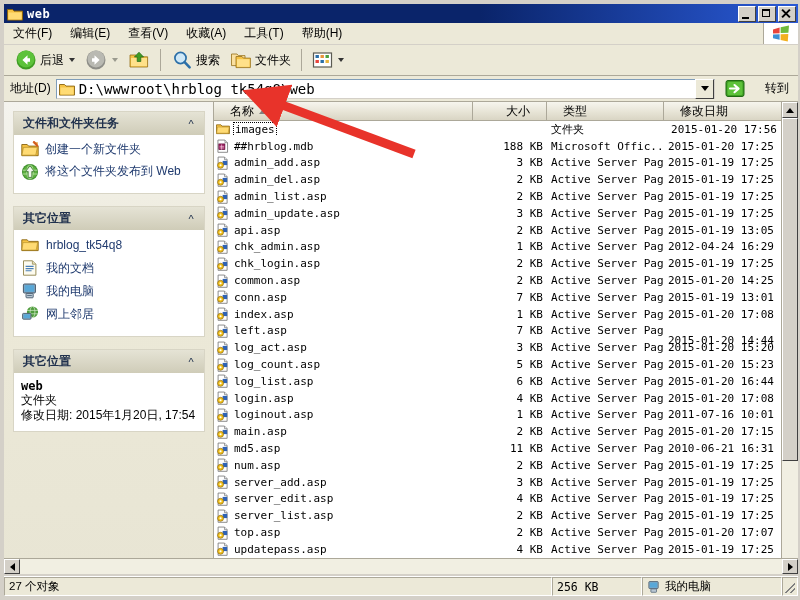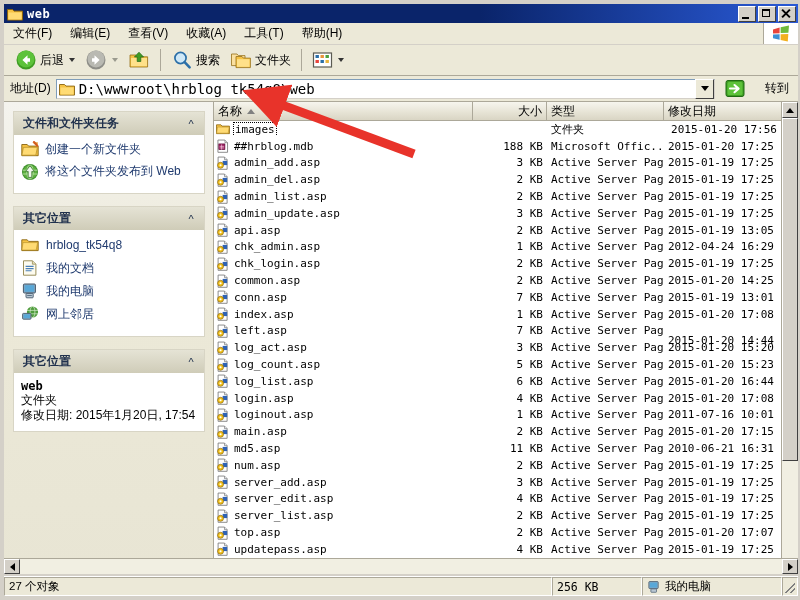--- a/index.html
+++ b/index.html
@@ -214,21 +214,21 @@
     height: 18px; flex: 0 0 18px;
     display: flex; position: relative;
     background: #ece9d8;
     border-bottom: 1px solid #aca899;
   }
   .col {
     background: linear-gradient(to bottom, #f6f5ee 0%, #e7e4d6 55%, #d9d5c4 100%);
     border-right: 1px solid #aca899;
     font-size: 12px; color: #000;
     display: flex; align-items: center;
-    padding: 0 4px; box-sizing: border-box;
+    padding: 0 16px; box-sizing: border-box;
     cursor: default; white-space: nowrap;
     overflow: hidden;
   }
   .col.r { justify-content: flex-end; }
   .sortarrow {
     width: 0; height: 0; margin-left: 5px;
     border-left: 4px solid transparent;
     border-right: 4px solid transparent;
     border-bottom: 5px solid #808080;
   }

